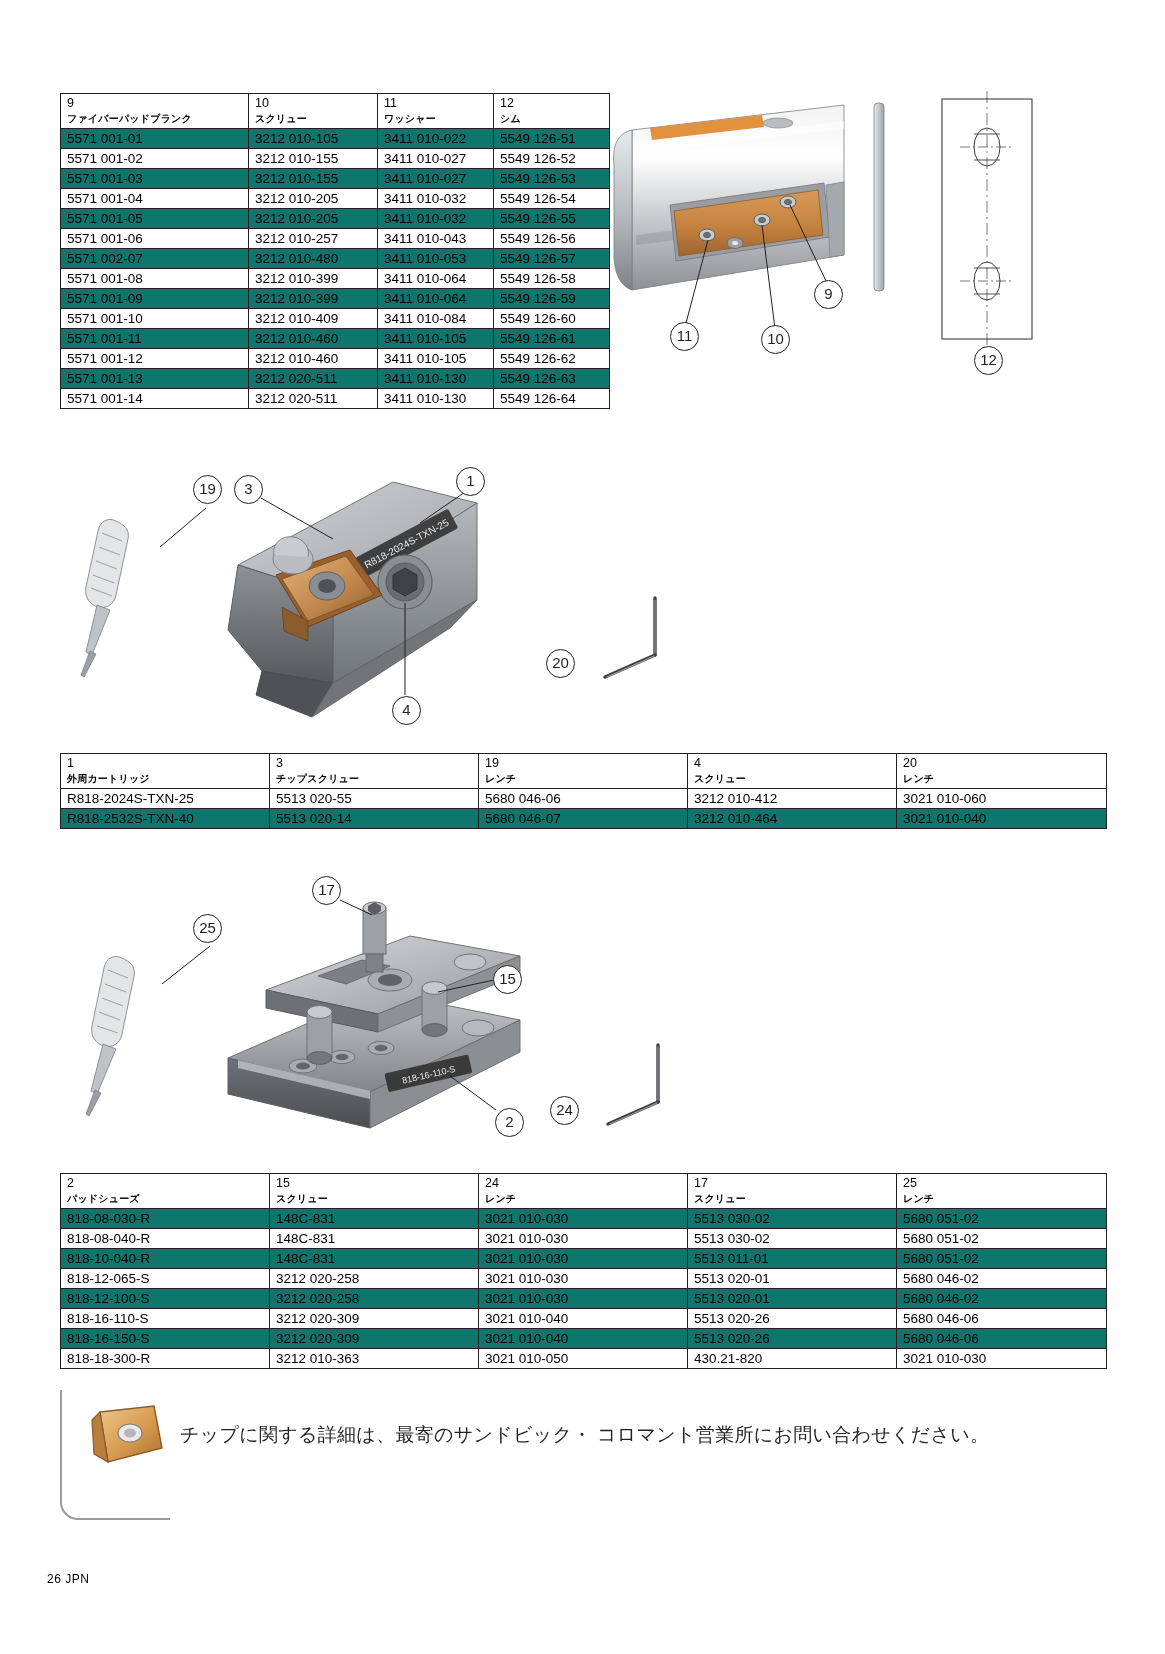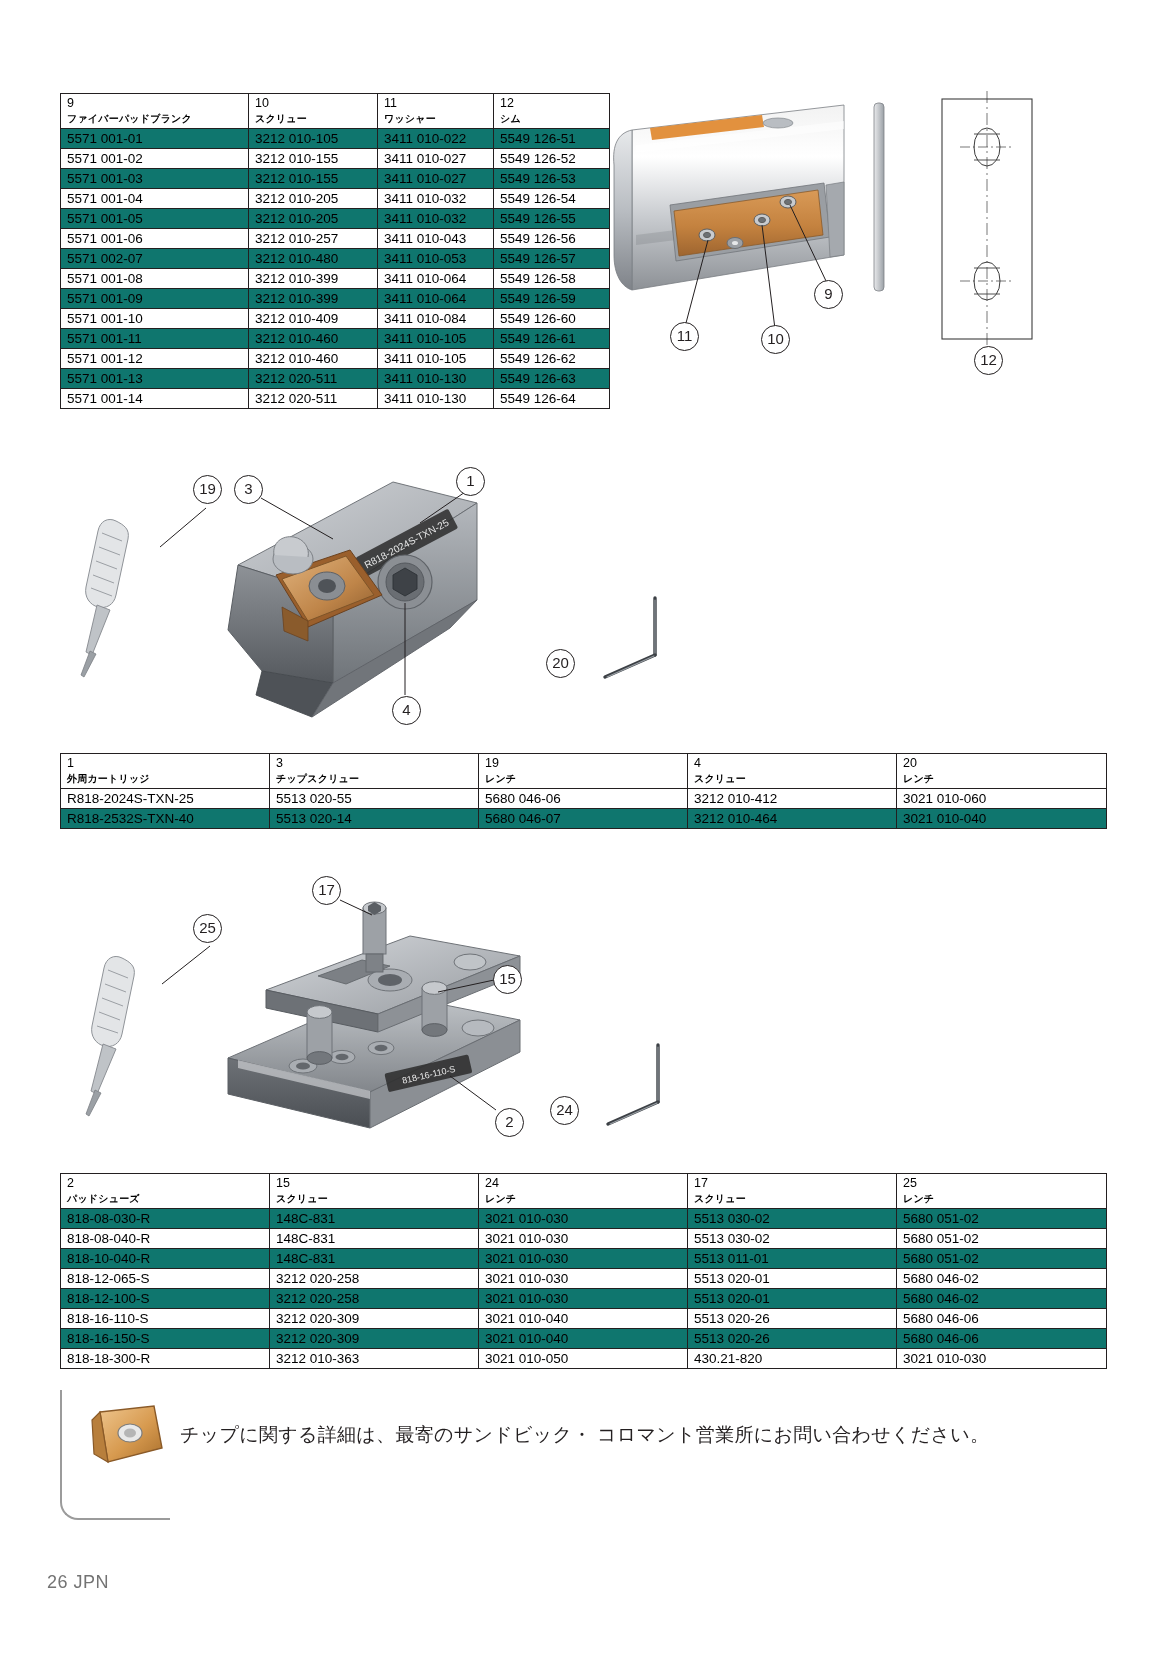--- a/index.html
+++ b/index.html
@@ -126,22 +126,22 @@
   #insert-icon {
     position: absolute;
     left: 26px;
     top: 12px;
   }
 
   #page-footer {
     position: absolute;
     left: 47px;
     top: 1572px;
-    font-size: 18px;
-    color: #737373;
+    font-size: 12px;
+    color: #000000;
     letter-spacing: 0.5px;
     text-align: center;
   }
 </style>
 </head>
 <body>
 
 <table class="parts-table" id="table-fiber-pad">
   <colgroup>
     <col style="width:188px">

